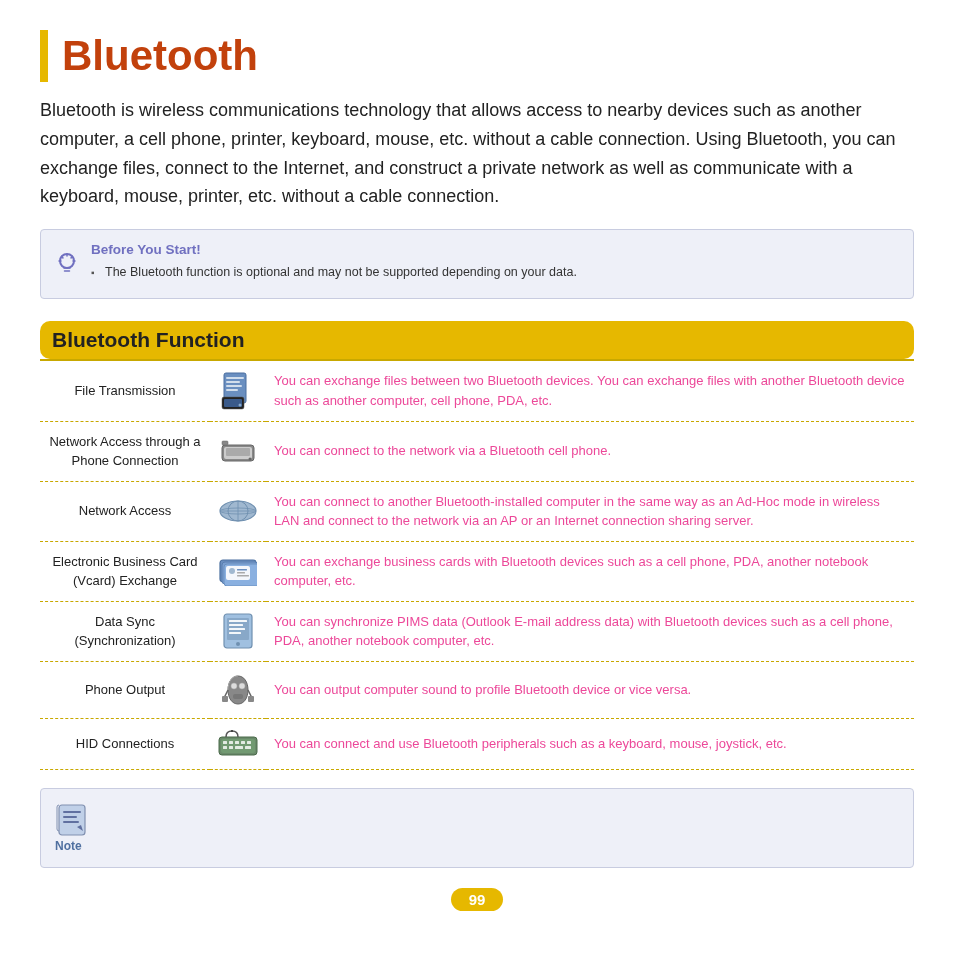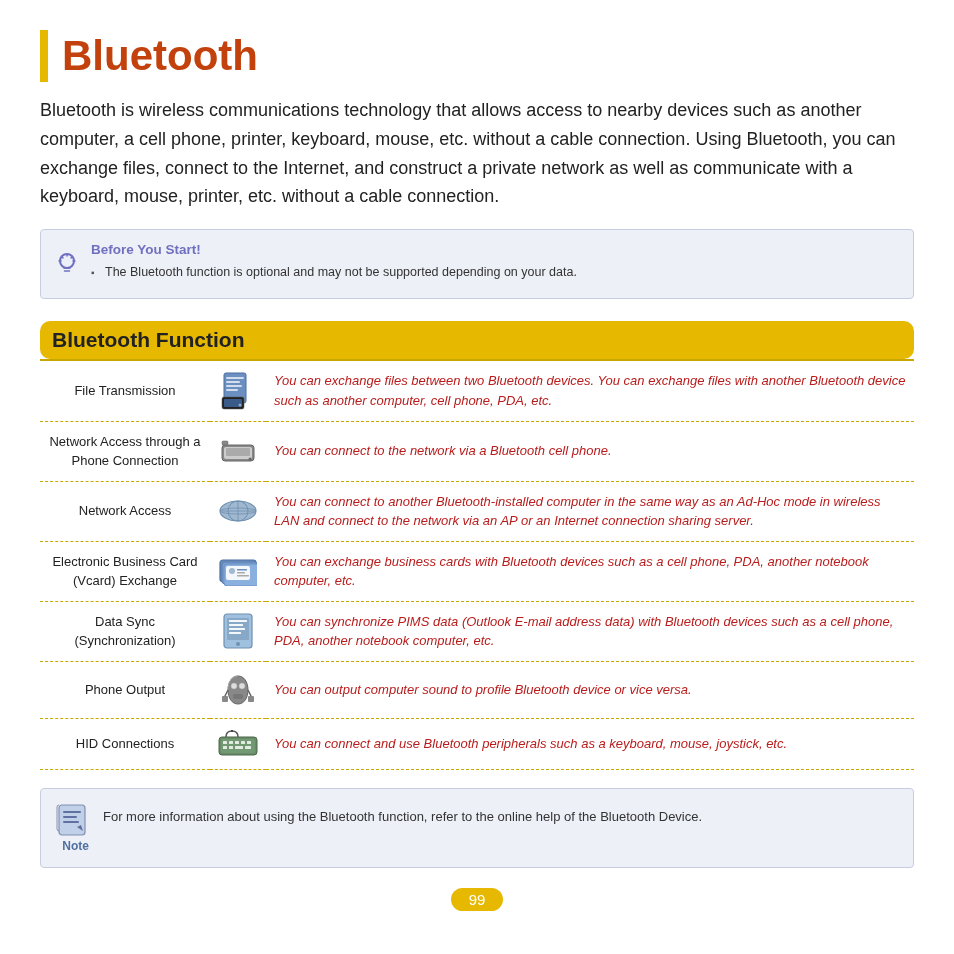--- a/index.html
+++ b/index.html
@@ -119,22 +119,21 @@
       vertical-align: middle;
       padding-right: 6px;
       text-align: center;
     }
     .col-icon {
       width: 52px;
       text-align: center;
       vertical-align: middle;
     }
     .col-desc {
-      color: #b91c1c;
-      font-style: italic;
+      color: #ec4899;
     }
 
     
     .icon-wrap {
       display: flex;
       align-items: center;
       justify-content: center;
     }
 
     
@@ -144,21 +143,21 @@
       border-radius: 4px;
       padding: 14px 16px 14px 14px;
       display: flex;
       gap: 14px;
       align-items: flex-start;
       margin-bottom: 20px;
     }
     .note-icon-wrap {
       display: flex;
       flex-direction: column;
-      align-items: flex-end;
+      align-items: flex-start;
       gap: 2px;
       flex-shrink: 0;
     }
     .note-icon {
       font-size: 26px;
       color: #5070a0;
     }
     .note-label {
       font-size: 12px;
       color: #5070a0;
@@ -173,21 +172,21 @@
 
     
     .page-number-wrap {
       display: flex;
       justify-content: center;
       margin-top: 6px;
     }
     .page-number {
       background: #e6b800;
       color: #fff;
-      font-weight: normal;
+      font-weight: bold;
       font-size: 15px;
       border-radius: 14px;
       padding: 3px 18px;
       display: inline-block;
     }
 
     
     svg { display: block; }
   </style>
 </head>
@@ -368,18 +367,17 @@
         <rect x="4" y="2" width="26" height="30" rx="3" fill="#c0d0e8" stroke="#8090b0" stroke-width="1.2"></rect>
         <rect x="8" y="8" width="18" height="2" rx="1" fill="#6070a0"></rect>
         <rect x="8" y="13" width="14" height="2" rx="1" fill="#6070a0"></rect>
         <rect x="8" y="18" width="16" height="2" rx="1" fill="#6070a0"></rect>
         <path d="M22 24 L28 28 L26 22 Z" fill="#6070a0"></path>
         <path d="M4 28 Q2 28 2 26 L2 4 Q2 2 4 2" fill="none" stroke="#8090b0" stroke-width="1"></path>
       </svg>
     </div>
     <div class="note-label">Note</div>
   </div>
-  <div class="note-text">For more information about using the Bluetooth function, refer to the online help of the Bluetooth Device.</div>
 </div>
 
 <div class="page-number-wrap">
   <span class="page-number">99</span>
 </div>
 
 </body></html>

